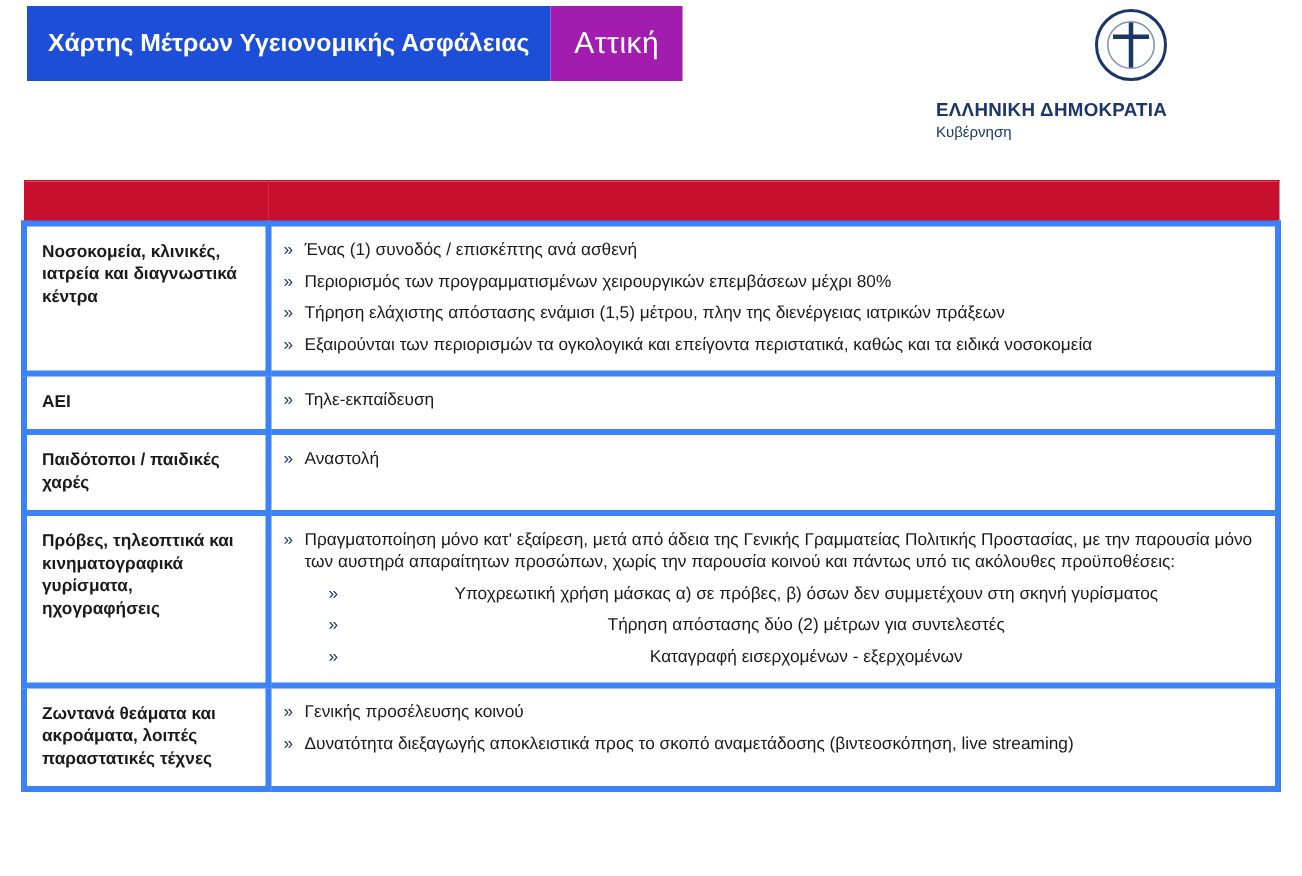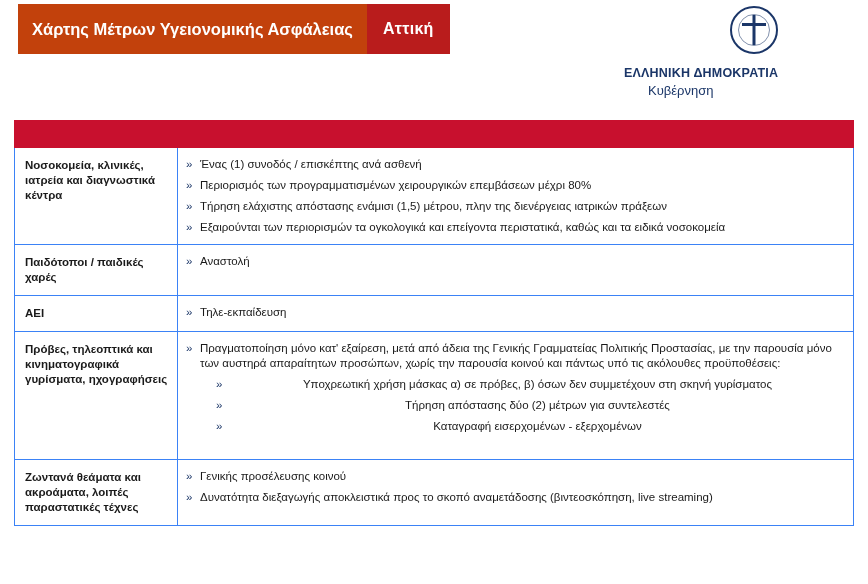--- a/index.html
+++ b/index.html
@@ -23,42 +23,42 @@
   }
   .title-block {
     position: absolute;
     left: 18px;
     top: 4px;
     display: flex;
     align-items: stretch;
     height: 50px;
   }
   .title-blue {
-    background: #c2410c;
+    background: #1d4ed8;
     color: #ffffff;
     padding: 5px 14px 5px 14px;
     display: flex;
     flex-direction: column;
     justify-content: center;
   }
   .title-line {
     font-size: 16.5px;
     font-weight: bold;
     line-height: 20px;
     white-space: nowrap;
   }
   .title-red {
-    background: #b91c1c;
+    background: #a21caf;
     color: #ffffff;
     display: flex;
     align-items: center;
     justify-content: center;
     padding: 0 16px;
-    font-size: 16px;
-    font-weight: bold;
+    font-size: 20px;
+    font-weight: normal;
     letter-spacing: 0.3px;
   }
 
   .gov-block {
     position: absolute;
     left: 624px;
     top: 6px;
     display: flex;
     align-items: flex-end;
     gap: 12px;
@@ -107,40 +107,39 @@
   }
   .gov-title {
     color: #1b3668;
     font-size: 12.5px;
     font-weight: bold;
     letter-spacing: 0.2px;
     white-space: nowrap;
   }
   .gov-sub {
     color: #1b3668;
-    font-size: 13px;
+    font-size: 10px;
     white-space: nowrap;
     margin-top: 1px;
-    margin-left: 24px;
   }
 
   
   .table-wrap {
     position: absolute;
     left: 14px;
     top: 120px;
     width: 840px;
   }
   table.measures {
     border-collapse: collapse;
     width: 840px;
     table-layout: fixed;
   }
   table.measures td, table.measures th {
-    border: 1px solid #3b82f6;
+    border: 4px solid #3b82f6;
     vertical-align: top;
   }
   tr.head-row td {
     background: #c8102e;
     height: 26px;
     border: 1px solid #c8102e;
     padding: 0;
   }
   td.cat {
     width: 162px;
@@ -182,21 +181,21 @@
     margin: 6px 0 0 0;
     padding: 0 0 0 16px;
   }
   ul.sub > li {
     position: relative;
     padding-left: 14px;
     margin-bottom: 6px;
     text-align: center;
   }
   ul.sub > li:last-child {
-    margin-bottom: 16px;
+    margin-bottom: 0;
   }
   ul.sub > li::before {
     content: "»";
     position: absolute;
     left: 0;
     top: 0;
     color: #1b3668;
     font-size: 11.5px;
   }
   .intro-line {
@@ -241,33 +240,33 @@
           <ul class="bullets">
             <li>Ένας (1) συνοδός / επισκέπτης ανά ασθενή</li>
             <li>Περιορισμός των προγραμματισμένων χειρουργικών επεμβάσεων μέχρι 80%</li>
             <li>Τήρηση ελάχιστης απόστασης ενάμισι (1,5) μέτρου, πλην της διενέργειας ιατρικών πράξεων</li>
             <li>Εξαιρούνται των περιορισμών τα ογκολογικά και επείγοντα περιστατικά, καθώς  και τα ειδικά νοσοκομεία</li>
           </ul>
         </td>
       </tr>
 
       <tr>
+        <td class="cat">ΑΕΙ</td>
+        <td class="desc">
+          <ul class="bullets">
+            <li>Τηλε-εκπαίδευση</li>
+          </ul>
+        </td>
+      </tr>
+
+      <tr>
         <td class="cat">Παιδότοποι / παιδικές χαρές</td>
         <td class="desc">
           <ul class="bullets">
             <li>Αναστολή</li>
-          </ul>
-        </td>
-      </tr>
-
-      <tr>
-        <td class="cat">ΑΕΙ</td>
-        <td class="desc">
-          <ul class="bullets">
-            <li>Τηλε-εκπαίδευση</li>
           </ul>
         </td>
       </tr>
 
       <tr>
         <td class="cat">Πρόβες, τηλεοπτικά και κινηματογραφικά γυρίσματα, ηχογραφήσεις</td>
         <td class="desc">
           <ul class="bullets">
             <li>
               <span class="intro-line">Πραγματοποίηση μόνο κατ' εξαίρεση, μετά από άδεια της Γενικής Γραμματείας Πολιτικής Προστασίας, με την παρουσία μόνο των αυστηρά απαραίτητων προσώπων, χωρίς την παρουσία κοινού και πάντως υπό τις ακόλουθες προϋποθέσεις:</span>

